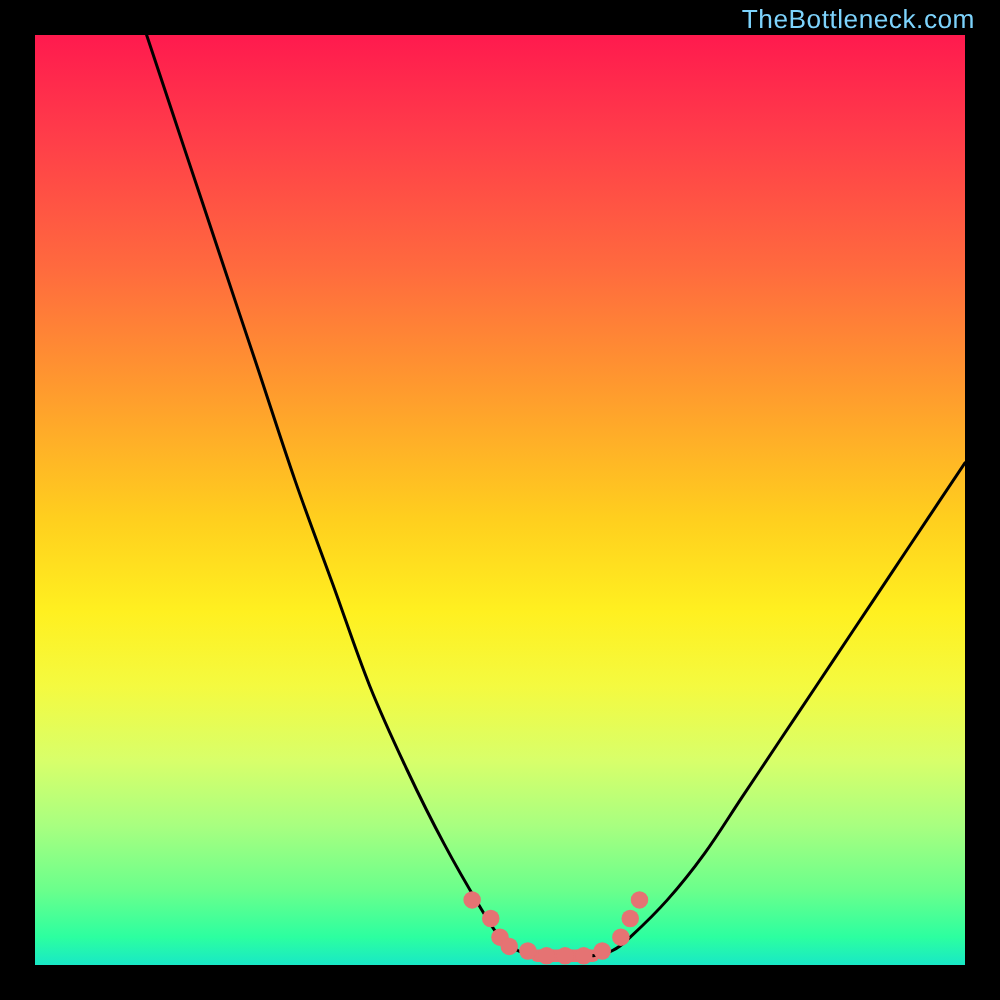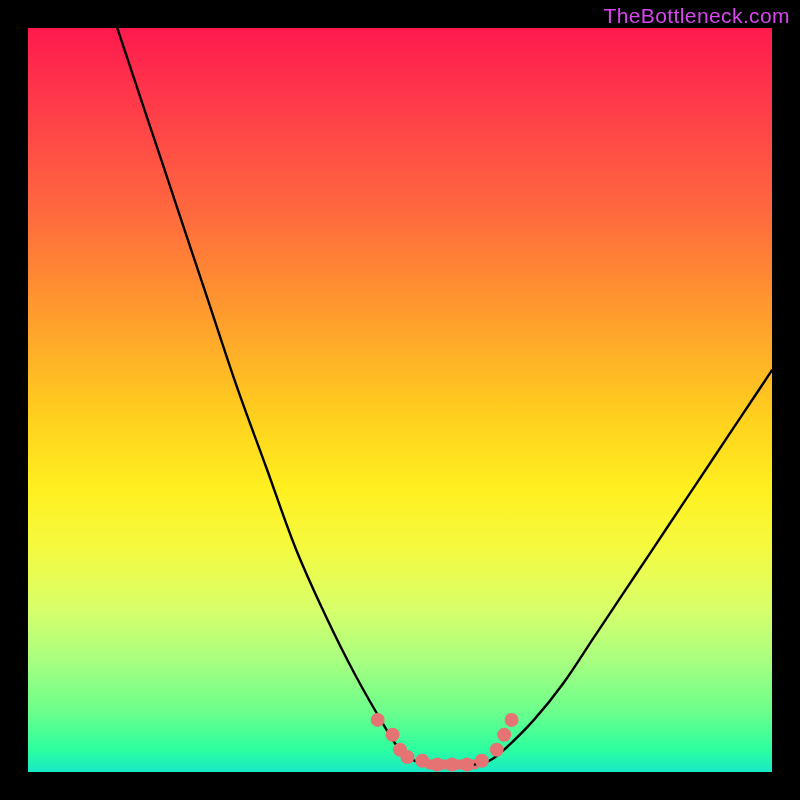--- a/index.html
+++ b/index.html
@@ -43,24 +43,24 @@
     position: absolute;
     left: 0;
     top: 0;
     width: 744px;
     height: 744px;
     display: block;
   }
   .attribution {
     position: absolute;
     top: 4px;
-    right: 10px;
+    right: 20px;
     font-family: Arial, Helvetica, sans-serif;
     font-size: 21px;
-    color: #d946ef;
+    color: #7dd3fc;
     letter-spacing: 0.4px;
     user-select: none;
   }
 </style>
 </head>
 <body>
 
 <div class="stage">
   <div class="plot-area">
     <svg class="curve-svg" viewBox="0 0 744 744">

